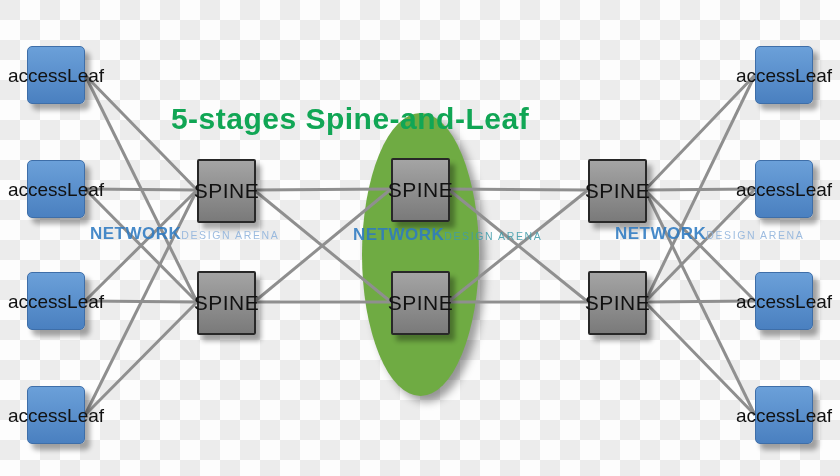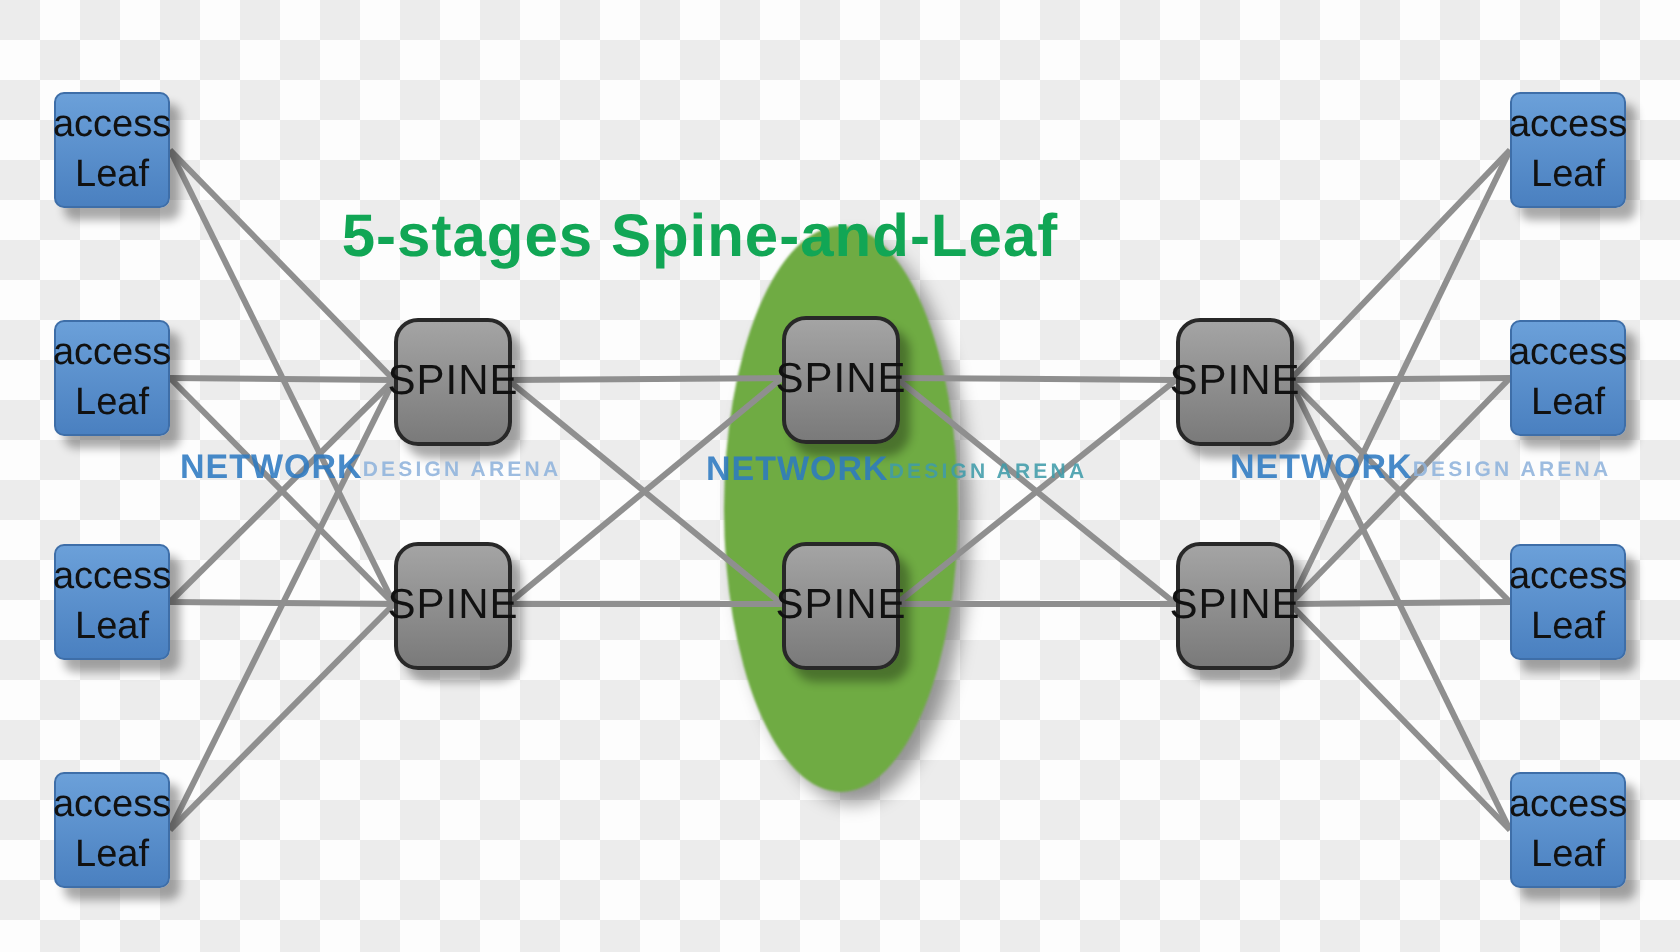--- a/index.html
+++ b/index.html
@@ -19,51 +19,51 @@
     box-shadow:6px 6px 9px rgba(0,0,0,0.38);
     filter:blur(0.5px);
     z-index:1;
   }
   
   #edges{position:absolute;left:0;top:0;z-index:2;}
   #edges line{stroke:var(--edge-gray);stroke-width:3;}
   
   .node{
     position:absolute;z-index:3;
-    display:flex;flex-direction:column;align-items:center;justify-content:center;
+    display:flex;align-items:center;justify-content:center;
     color:#111;text-align:center;
     box-shadow:5px 6px 5px rgba(0,0,0,0.33);
   }
   .node.leaf{
     background:linear-gradient(to bottom,var(--leaf-blue-top),var(--leaf-blue-bottom));
     border:1px solid #3e6ea8;border-radius:5px;
     font-size:19px;line-height:25px;
   }
   .node.spine{
     background:linear-gradient(to bottom,var(--spine-gray-top),var(--spine-gray-bottom));
-    border:2px solid #282828;border-radius:12px;
+    border:2px solid #282828;border-radius:2px;
     font-size:21px;letter-spacing:0.5px;
   }
   
   .title{
     position:absolute;left:0;top:58px;width:700px;text-align:center;
     font-size:30px;font-weight:bold;color:var(--title-green);
     letter-spacing:0.5px;z-index:4;margin-top:44px;
   }
   
   .watermark{
     position:absolute;width:140px;text-align:center;z-index:4;opacity:0.87;
     display:flex;flex-direction:row;align-items:center;
   }
   .watermark .wm1{
     font-weight:bold;font-size:17px;line-height:14px;letter-spacing:0.5px;
     color:var(--watermark-blue);
   }
   .watermark .wm2{
-    font-weight:bold;font-size:10.5px;line-height:12px;letter-spacing:1.6px;
+    font-weight:normal;font-size:10.5px;line-height:12px;letter-spacing:1.6px;
     color:var(--watermark-light);margin-top:1px;white-space:nowrap;
   }
   .wm-left{left:90px;top:227px;}
   .wm-center{left:353px;top:228px;}
   .wm-right{left:615px;top:227px;}
   .wm-center .wm2{color:var(--watermark-teal);}
 </style>
 </head>
 <body>
 

